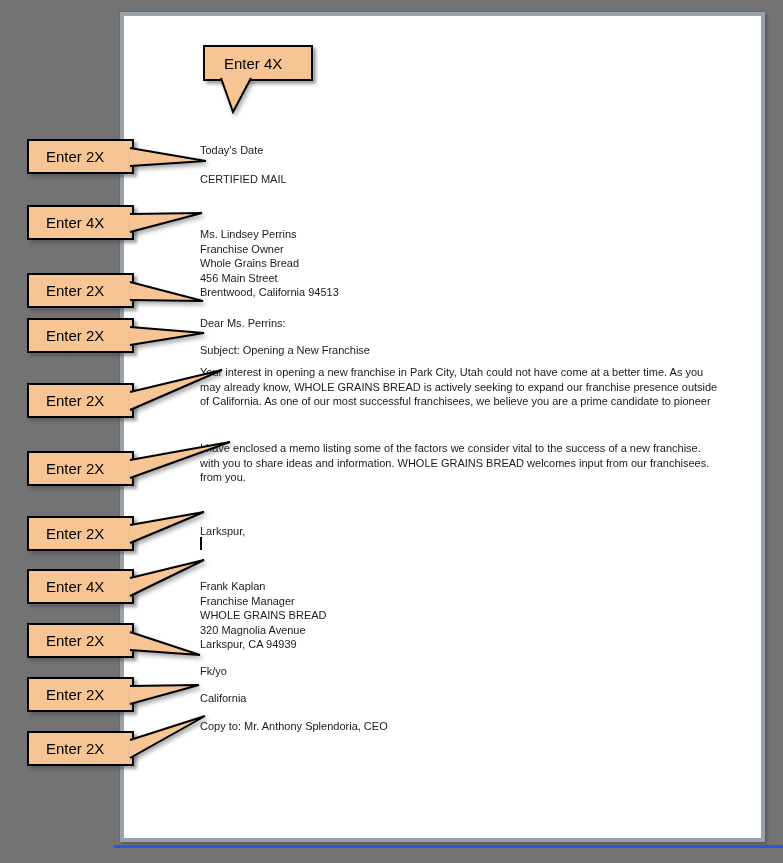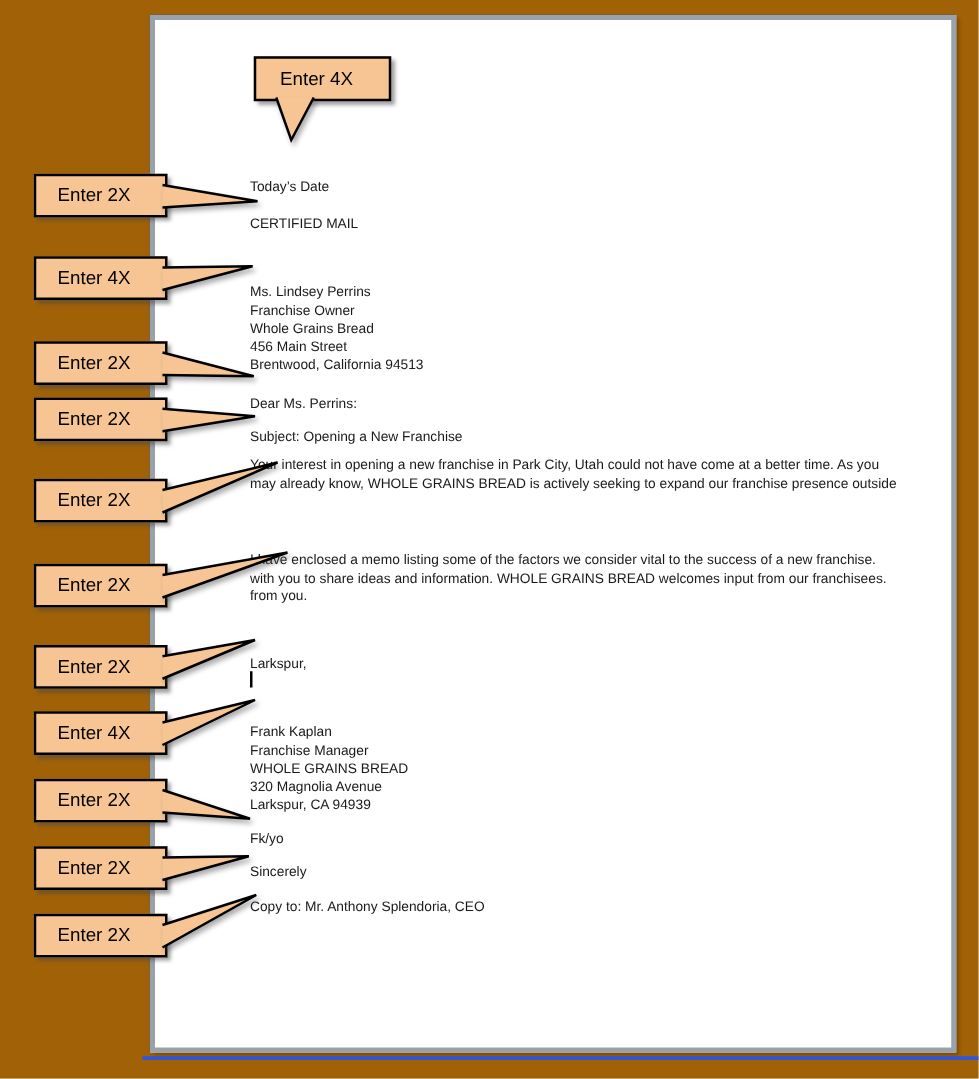--- a/index.html
+++ b/index.html
@@ -4,21 +4,21 @@
 <style>
   :root{
     --callout-fill:#F6C593;
     --callout-border:#000000;
     --page-border:#99A1AB;
     --underline:#2D56DE;
     --text:#1A1A1A;
   }
   html,body{margin:0;padding:0;background:#FFFFFF;}
   .canvas{
-    position:relative;width:783px;height:863px;overflow:hidden;background:#a16207;
+    position:relative;width:783px;height:863px;overflow:hidden;background:#737373;
     font-family:"Liberation Sans",sans-serif;
   }
   .doc-page{
     position:absolute;left:120px;top:12px;width:645px;height:830px;
     background:#FFFFFF;border:4px solid var(--page-border);box-sizing:border-box;
     box-shadow:2px 2px 3px rgba(0,0,0,.25), -1px -1px 0 rgba(90,95,105,.35);
     z-index:1;
   }
   .bottom-underline{
     position:absolute;left:114px;top:845px;width:669px;height:3px;
@@ -156,36 +156,37 @@
     <div>456 Main Street</div>
     <div>Brentwood, California 94513</div>
   </div>
 
   <div class="tline" style="top:316px">Dear Ms. Perrins:</div>
   <div class="tline" style="top:343px">Subject: Opening a New Franchise</div>
 
   <div class="tblock" style="top:365px">
     <div>Your interest in opening a new franchise in Park City, Utah could not have come at a better time. As you</div>
     <div>may already know, WHOLE GRAINS BREAD is actively seeking to expand our franchise presence outside</div>
+    <div>of California. As one of our most successful franchisees, we believe you are a prime candidate to pioneer</div>
   </div>
 
   <div class="tblock" style="top:441px">
     <div>I have enclosed a memo listing some of the factors we consider vital to the success of a new franchise.</div>
     <div>with you to share ideas and information. WHOLE GRAINS BREAD welcomes input from our franchisees.</div>
     <div>from you.</div>
   </div>
 
   <div class="tline" style="top:524px">Larkspur,</div>
   <div class="text-cursor"></div>
 
   <div class="tblock" style="top:579px">
     <div>Frank Kaplan</div>
     <div>Franchise Manager</div>
     <div>WHOLE GRAINS BREAD</div>
     <div>320 Magnolia Avenue</div>
     <div>Larkspur, CA 94939</div>
   </div>
 
   <div class="tline" style="top:664px">Fk/yo</div>
-  <div class="tline" style="top:691px">Sincerely</div>
+  <div class="tline" style="top:691px">California</div>
   <div class="tline" style="top:719px">Copy to: Mr. Anthony Splendoria, CEO</div>
 
 </div>
 
 </body></html>

